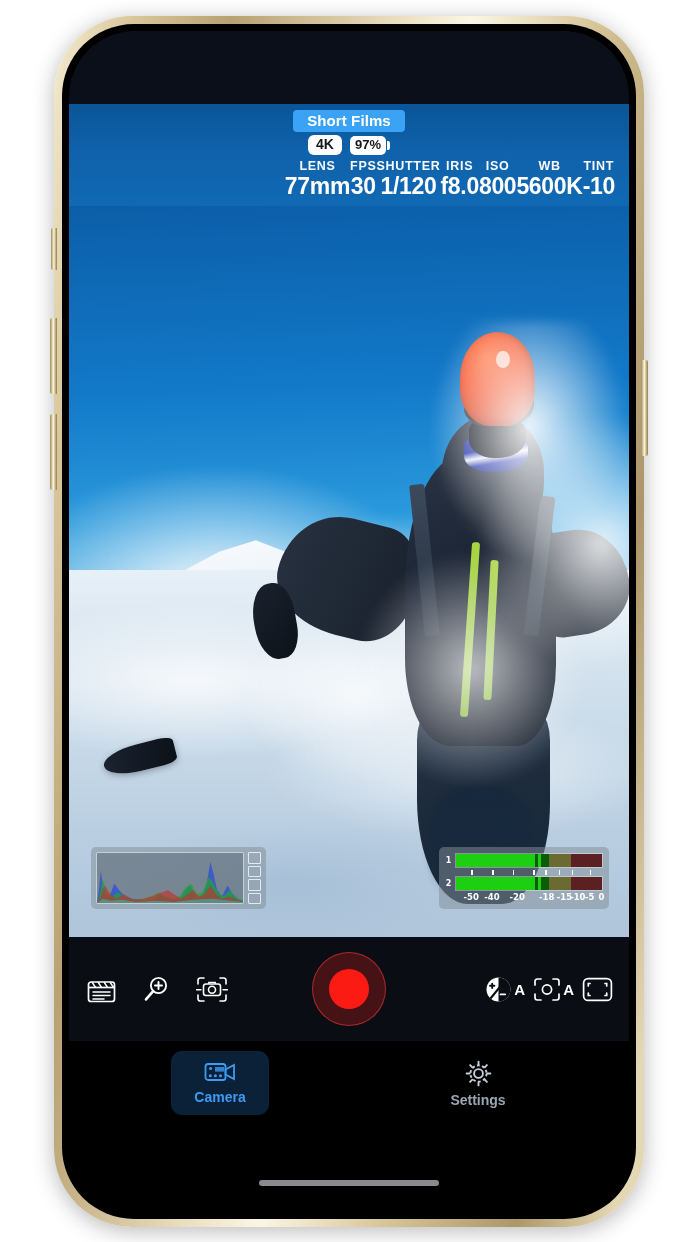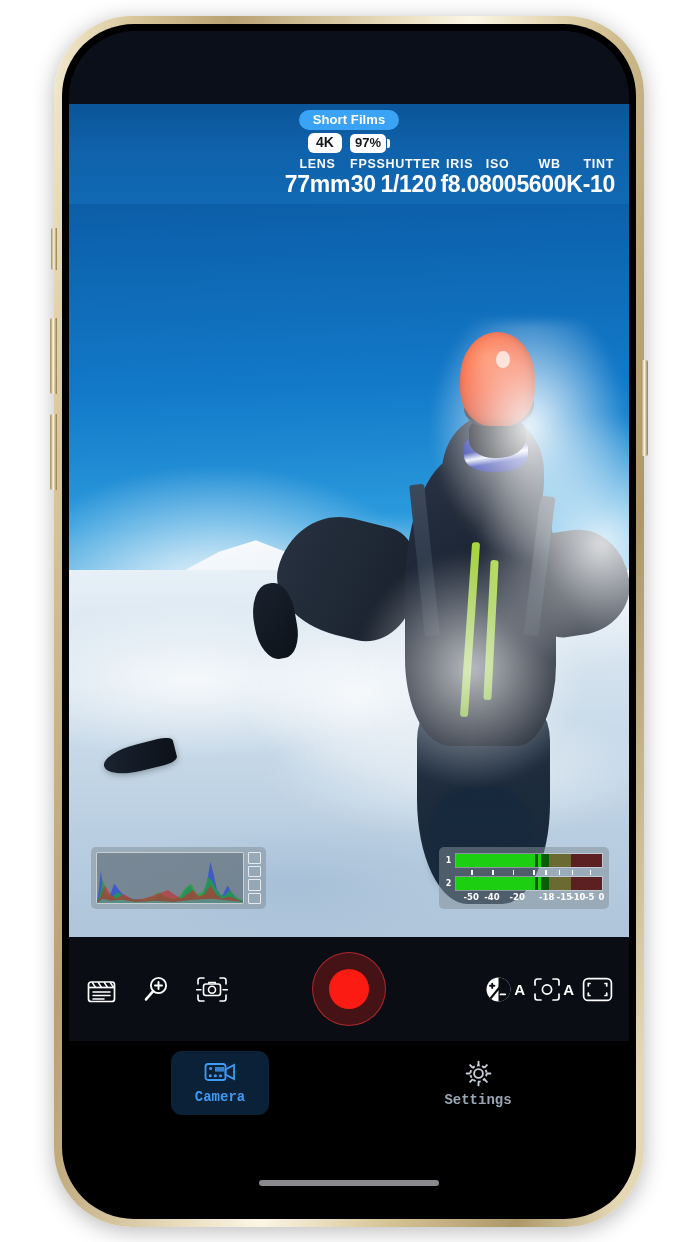--- a/index.html
+++ b/index.html
@@ -250,22 +250,22 @@
   
   #hud{
     position:absolute; left:0; top:0; width:100%;
     background:linear-gradient(180deg,#0b5599 0%,#0f62ab 48%,#1169b4 100%);
     padding:6px 0 7px;
   }
   #proj-badge-wrap{ text-align:center; }
   #proj-badge{
     display:inline-block;
     background:#3aa3f5; color:#ffffff;
-    font-size:13px; font-weight:700;
-    padding:2px 14px 3px; border-radius:10px;
+    font-size:15px; font-weight:700;
+    padding:2px 14px 3px; border-radius:4px;
     letter-spacing:.1px;
   }
   #tc-row{
     display:flex; align-items:center; justify-content:center;
     gap:8px; margin-top:3px;
   }
   .chip{
     background:#ffffff; color:#14181d;
     font-size:14px; font-weight:700;
     border-radius:6px; padding:2px 8px 3px;
@@ -384,21 +384,21 @@
   #tab-items{
     display:flex; justify-content:space-around; align-items:flex-start;
     padding:10px 22px 0 22px;
   }
   .tab{
     width:98px; padding:9px 0 10px; border-radius:11px;
     display:flex; flex-direction:column; align-items:center; gap:5px;
     cursor:pointer;
   }
   .tab.active{ background:#0b2137; }
-  .tab-label{ font-size:14px; font-weight:700; color:#9aa6b4;font-family:Liberation Mono, monospace; }
+  .tab-label{ font-size:14px; font-weight:700; color:#9aa6b4; }
   .tab.active .tab-label{ color:#3d9bf5; }
   .tab svg{ display:block; }
   #home-indicator{
     position:absolute; left:50%; transform:translateX(-50%); bottom:26px;
     width:180px; height:6px; border-radius:3px; background:#8a8a8e;
   }
 </style>
 </head>
 <body>
 

